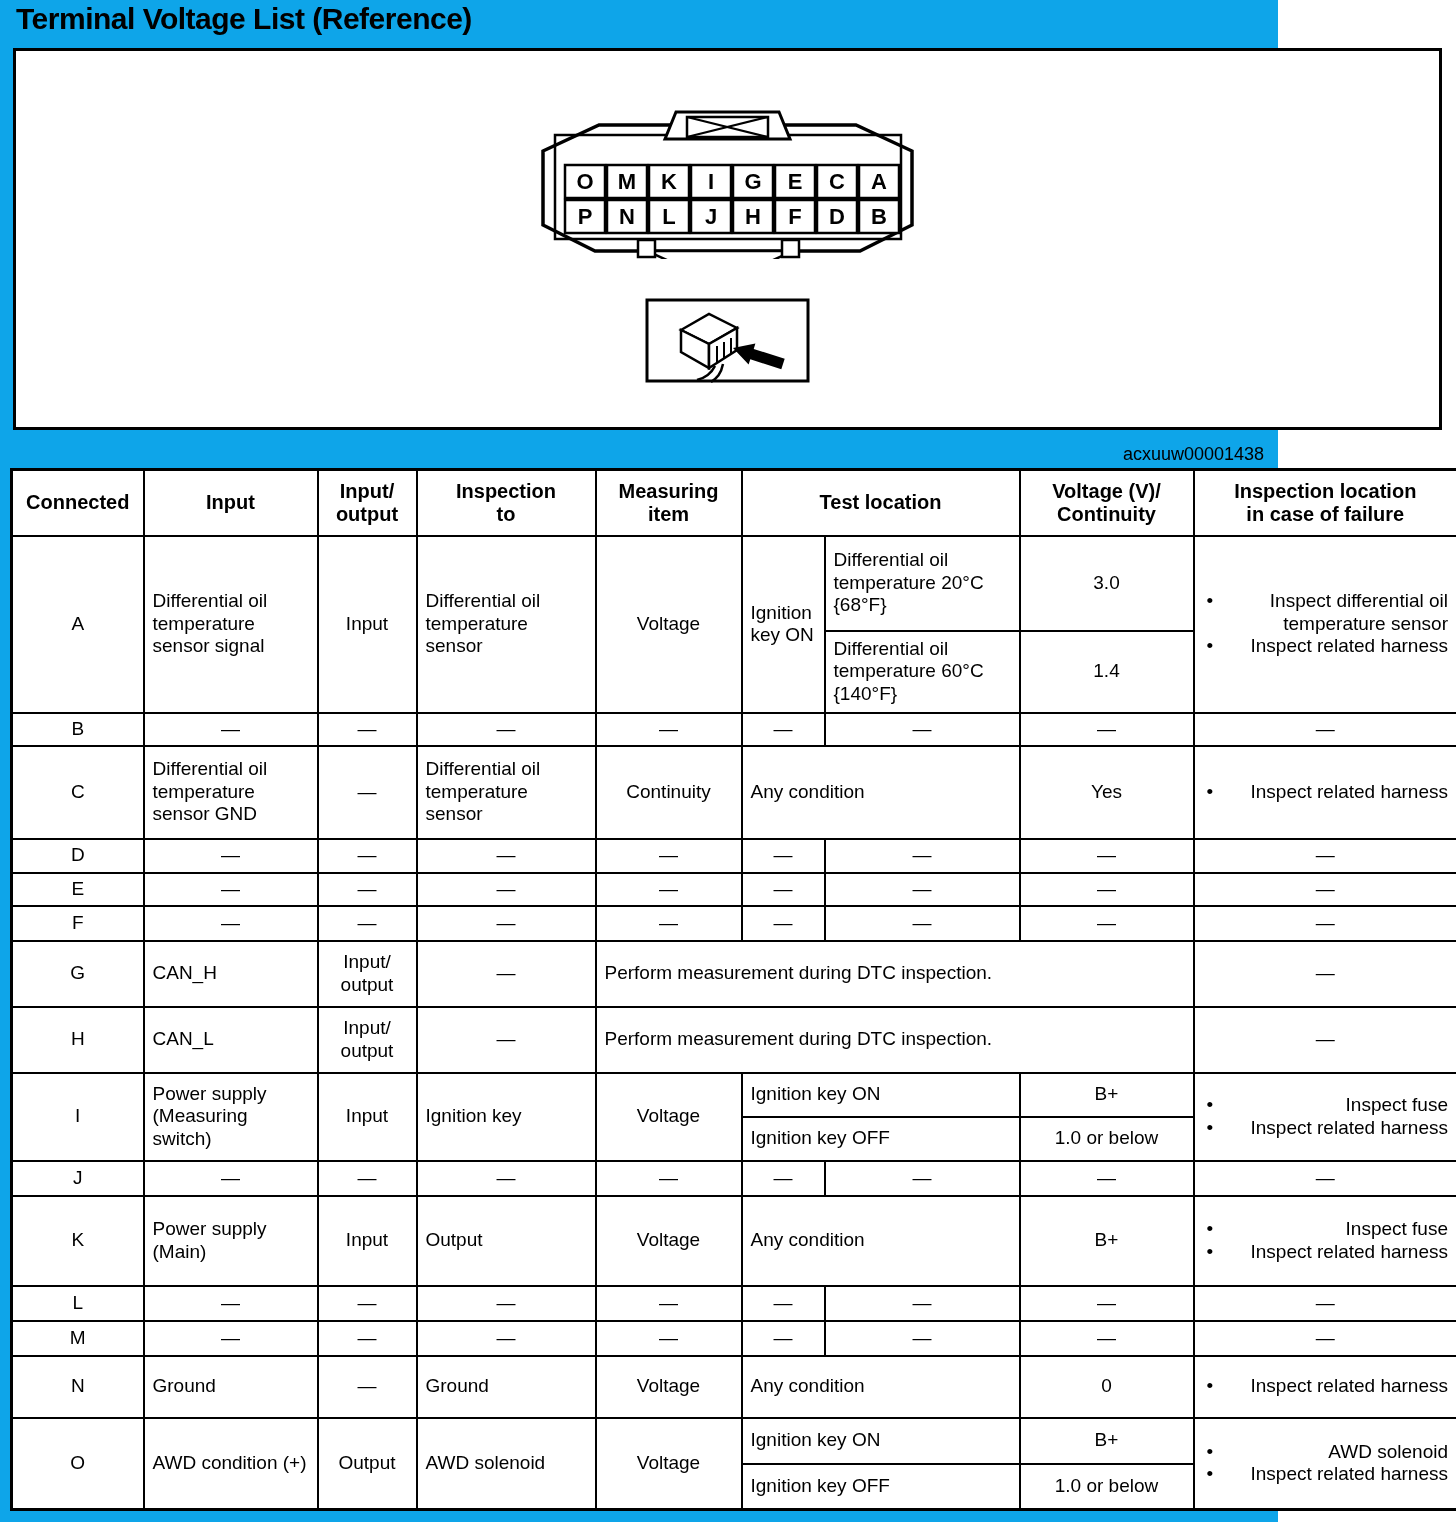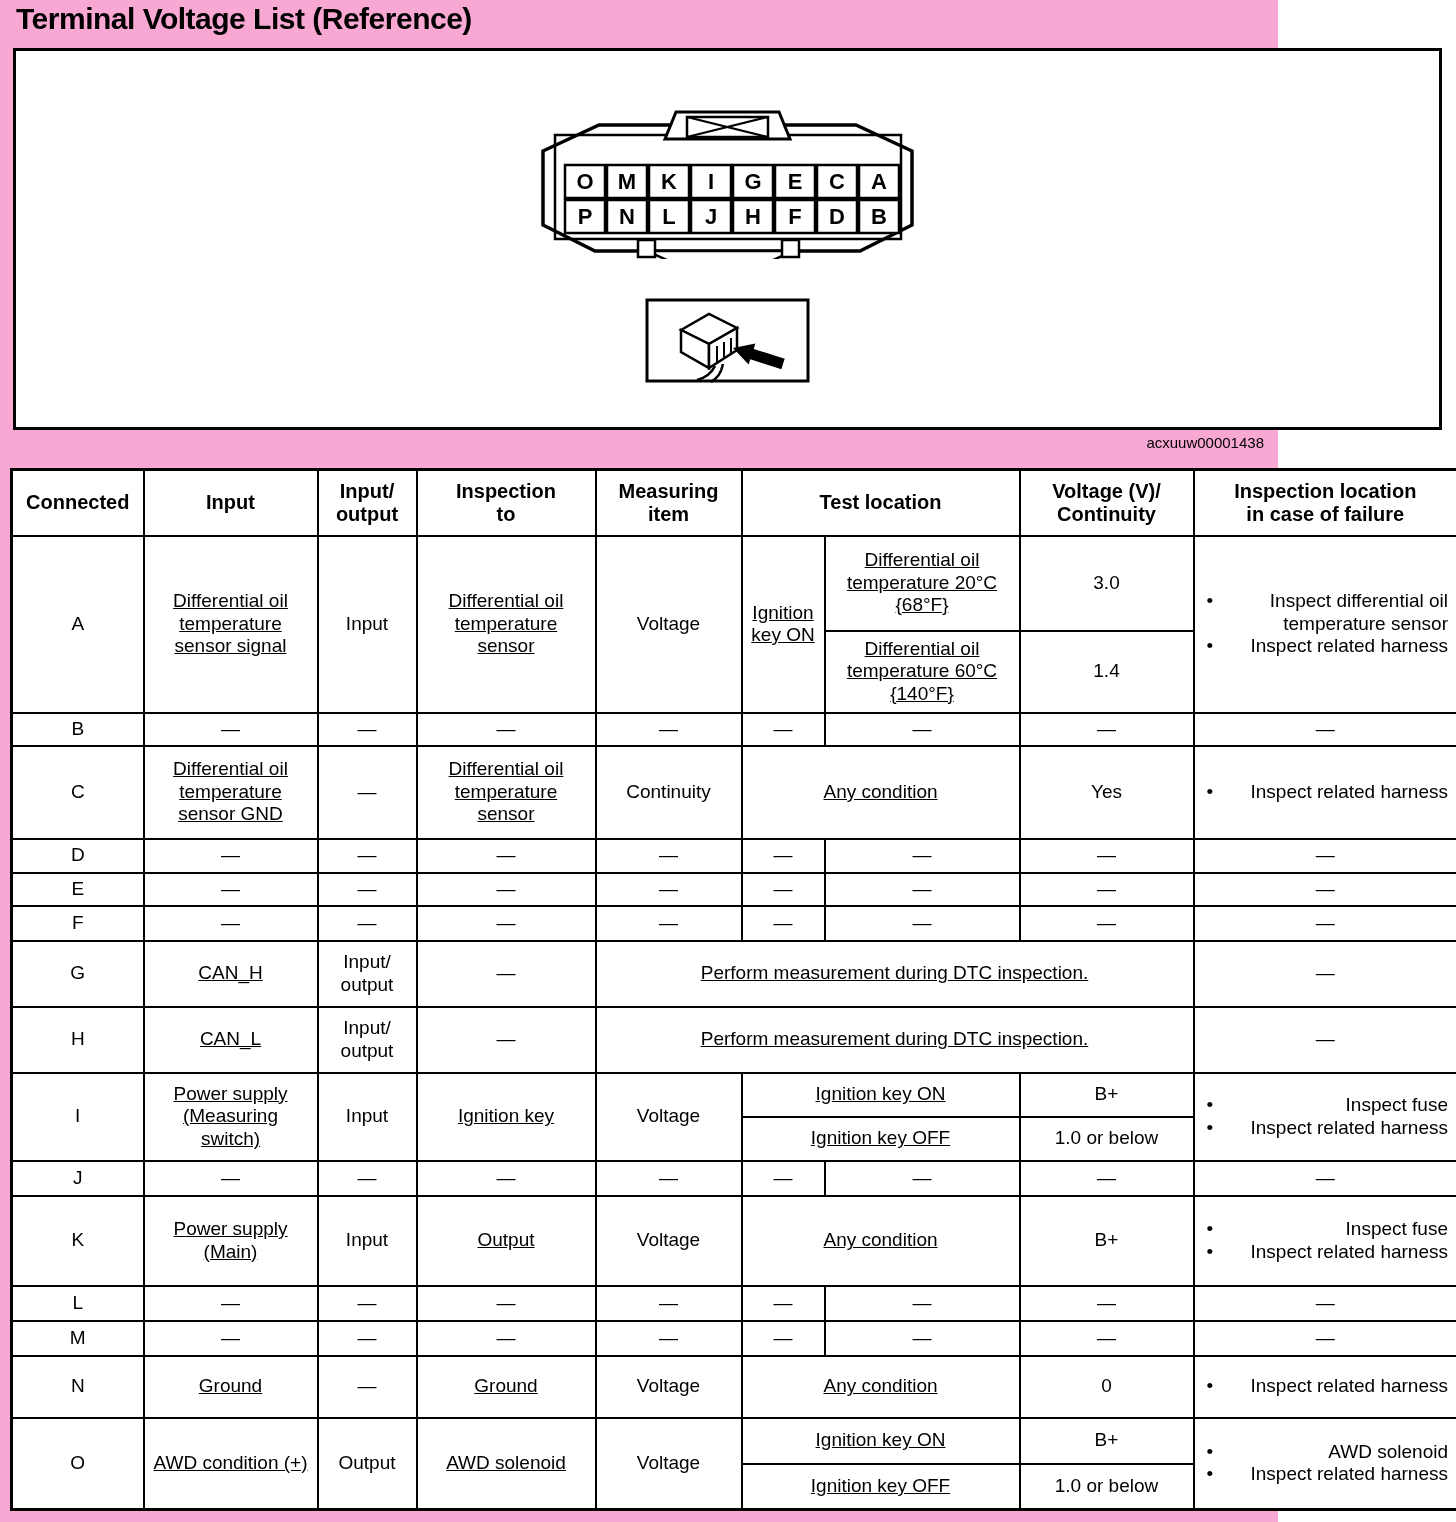--- a/index.html
+++ b/index.html
@@ -1,29 +1,29 @@
 <!DOCTYPE html>
 <html><head>
 <meta charset="utf-8">
 <style>
   html,body{margin:0;padding:0;background:#fff;}
-  #page{position:relative;width:1278px;height:1522px;background:#f9a8d4;
+  #page{position:relative;width:1278px;height:1522px;background:#0ea5e9;
         font-family:"Liberation Sans", sans-serif;color:#000;}
   .title{position:absolute;left:16px;top:2px;font-size:30px;font-weight:bold;letter-spacing:-.5px;}
   .figure-box{position:absolute;left:13px;top:48px;width:1423px;height:376px;border:3px solid #000;background:#fff;}
   .connector-svg{position:absolute;left:519px;top:58px;}
   .view-icon-svg{position:absolute;left:629px;top:247px;}
-  .caption{position:absolute;top:434px;right:14px;font-size:15px;}
+  .caption{position:absolute;top:444px;right:14px;font-size:18px;}
   table.tvl{position:absolute;left:10px;top:468px;width:1446px;table-layout:fixed;
             border-collapse:collapse;border:3px solid #000;background:#fff;}
   table.tvl th,table.tvl td{border:2px solid #000;padding:4px 8px;vertical-align:middle;
             font-size:19px;line-height:1.18;overflow:hidden;}
   table.tvl th{font-weight:bold;text-align:center;white-space:pre-line;font-size:20px;line-height:1.15;}
   td.c{text-align:center;}
-  td.l{text-align:center;text-decoration:underline;}
+  td.l{text-align:left;}
   td.pre{white-space:pre-line;}
   .bitem{position:relative;padding-left:22px;text-align:right;}
   .bitem::before{content:"\2022";position:absolute;left:4px;top:0;}
   svg text{font-family:"Liberation Sans", sans-serif;font-weight:bold;}
 </style>
 </head>
 <body>
 
 <div id="page">
 

